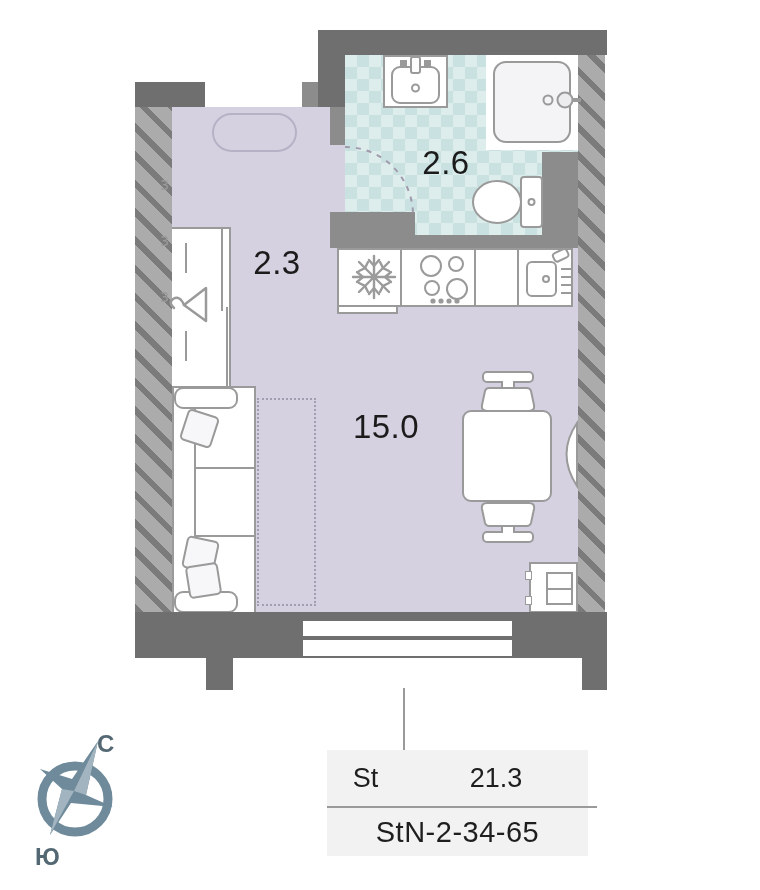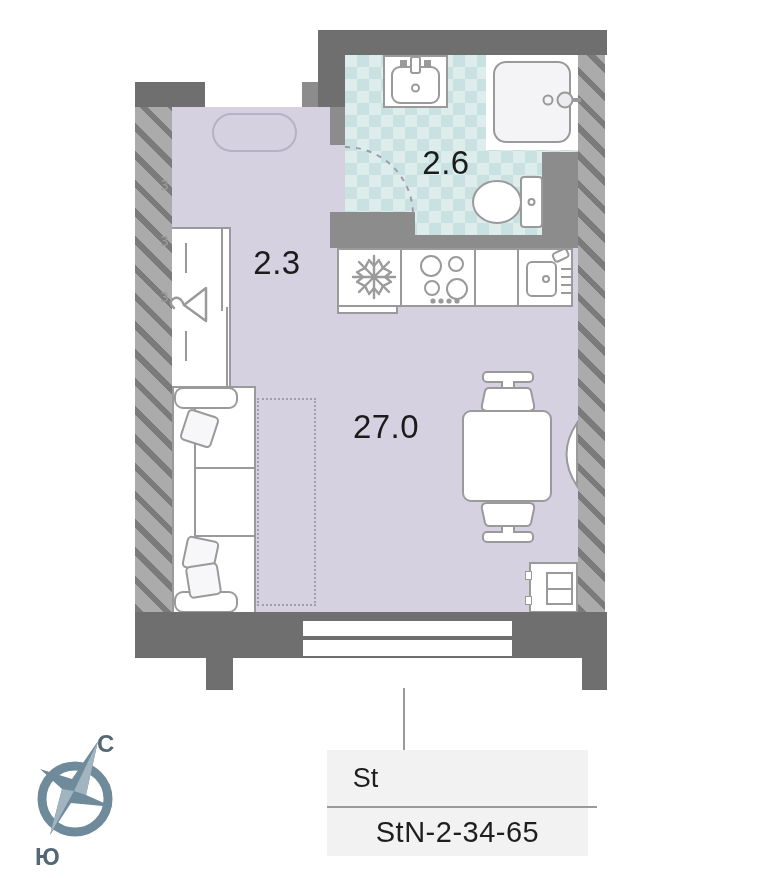--- a/index.html
+++ b/index.html
@@ -231,27 +231,30 @@
     <g stroke="#9a9a9a" stroke-width="2" fill="#ffffff" transform="translate(0,914) scale(1,-1)">
       <rect x="483" y="372" width="50" height="10" rx="4"></rect>
       <rect x="502" y="380" width="12" height="8" stroke="none"></rect>
       <path d="M502,381 v7 M514,381 v7" fill="none"></path>
       <path d="M489,388 L527,388 Q530,388 531,391 L534,405 Q535,411 529,411 L487,411 Q481,411 482,405 L485,391 Q486,388 489,388 Z"></path>
     </g>
   </svg>
 
   <span class="abs room-label lab-hall">2.3</span>
   <span class="abs room-label lab-bath">2.6</span>
-  <span class="abs room-label lab-living">27.0</span>
+  <span class="abs room-label lab-living">15.0</span>
 </div>
 
 <div class="abs callout"></div>
 <div class="abs legend-row1">
   <div class="legend-cell-type">
     <span class="legend-text">St</span>
+  </div>
+  <div class="legend-cell-area">
+    <span class="legend-text">21.3</span>
   </div>
 </div>
 <div class="abs legend-sep"></div>
 <div class="abs legend-row2">
   <span class="legend-unit">StN-2-34-65</span>
 </div>
 
 <svg class="abs compass" viewBox="0 0 130 160">
   <circle cx="60" cy="77" r="33" fill="none" stroke="#6f8b9b" stroke-width="9"></circle>
   <polygon points="83,19 71,73 98,85 56,81 35,113 47,67 25,47 57,57" fill="#6f8b9b"></polygon>

